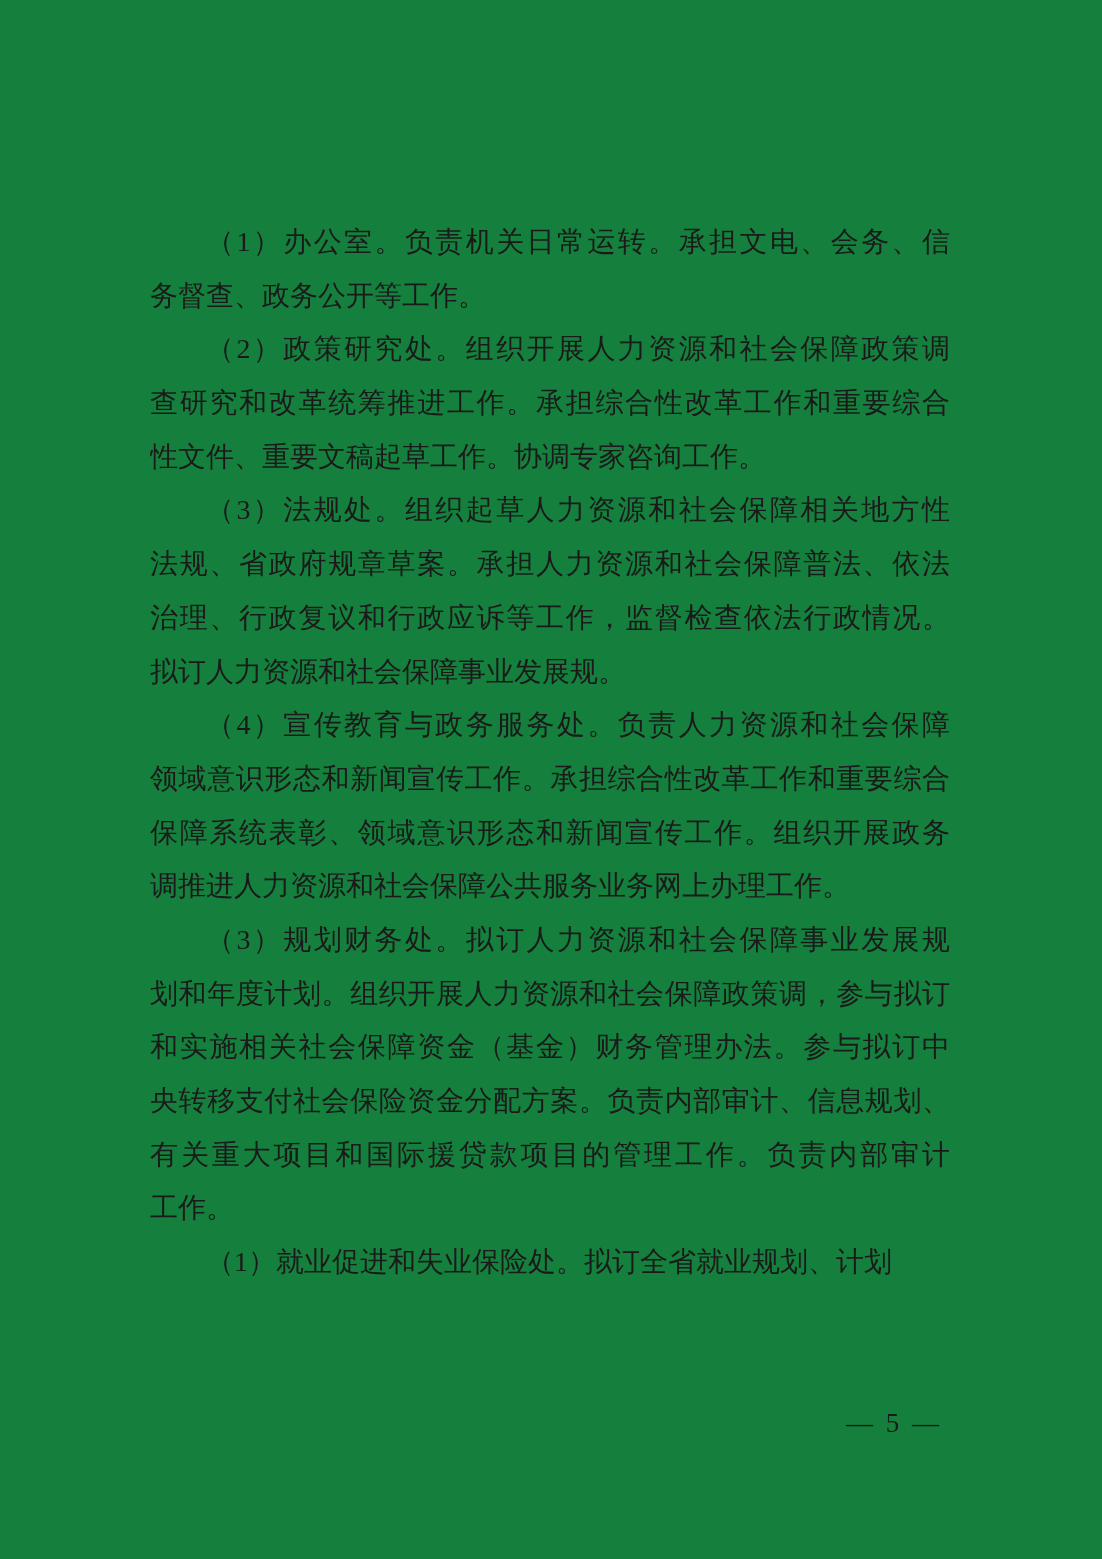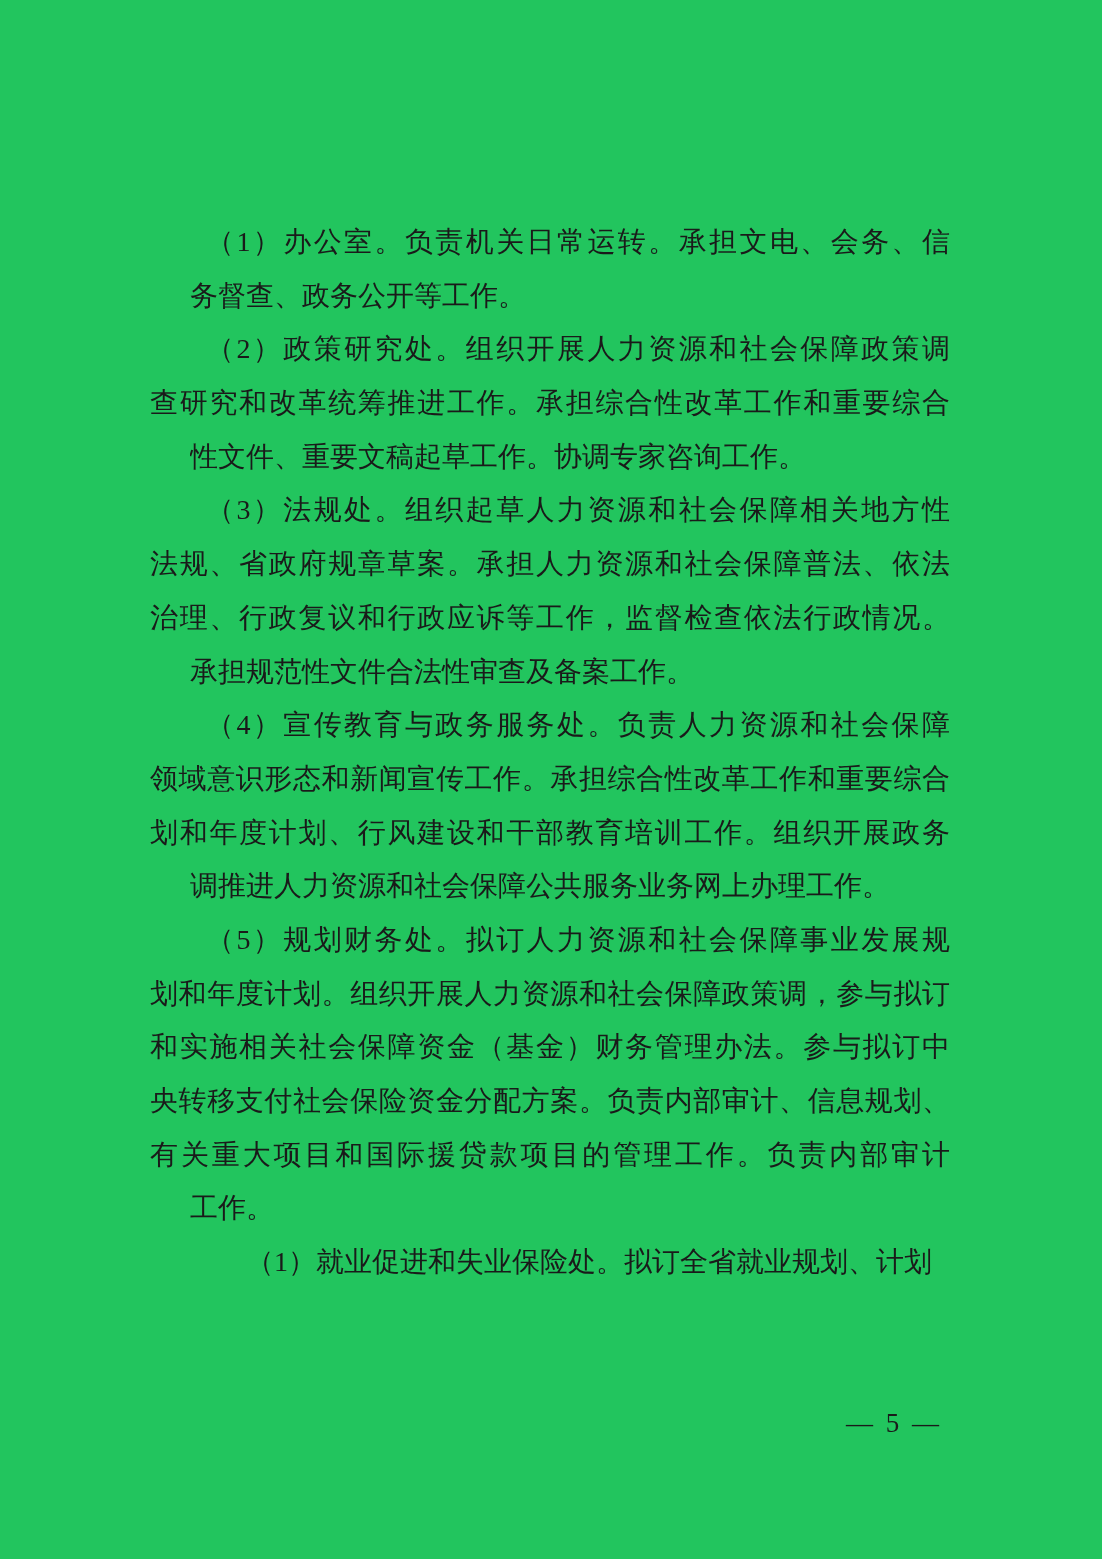--- a/index.html
+++ b/index.html
@@ -4,21 +4,21 @@
 <style>
   html, body {
     margin: 0;
     padding: 0;
     background: #ffffff;
   }
   .page {
     position: relative;
     width: 1102px;
     height: 1559px;
-    background: #22c55e;
+    background: #15803d;
     color: #1a1a1a;
     font-family: "Liberation Serif", "DejaVu Serif", serif;
     overflow: hidden;
   }
   .text-block {
     position: absolute;
     left: 150px;
     top: 215px;
     width: 800px;
     font-size: 28px;
@@ -35,21 +35,20 @@
     text-align-last: justify;
     word-break: break-all;
     overflow: hidden;
     white-space: nowrap;
   }
   .line.para-start {
     text-indent: 2em;
   }
   .line.para-end {
     text-align-last: left;
-    margin-left: 40px;
   }
   .page-number {
     position: absolute;
     top: 1403px;
     right: 160px;
     font-size: 27px;
     line-height: 40px;
     letter-spacing: 3px;
     color: #1a1a1a;
   }
@@ -68,32 +67,32 @@
     <p class="para">
       <span class="line para-start">（2）政策研究处。组织开展人力资源和社会保障政策调</span>
       <span class="line">查研究和改革统筹推进工作。承担综合性改革工作和重要综合</span>
       <span class="line para-end">性文件、重要文稿起草工作。协调专家咨询工作。</span>
     </p>
 
     <p class="para">
       <span class="line para-start">（3）法规处。组织起草人力资源和社会保障相关地方性</span>
       <span class="line">法规、省政府规章草案。承担人力资源和社会保障普法、依法</span>
       <span class="line">治理、行政复议和行政应诉等工作，监督检查依法行政情况。</span>
-      <span class="line para-end">承担规范性文件合法性审查及备案工作。</span>
+      <span class="line para-end">拟订人力资源和社会保障事业发展规。</span>
     </p>
 
     <p class="para">
       <span class="line para-start">（4）宣传教育与政务服务处。负责人力资源和社会保障</span>
       <span class="line">领域意识形态和新闻宣传工作。承担综合性改革工作和重要综合</span>
-      <span class="line">划和年度计划、行风建设和干部教育培训工作。组织开展政务</span>
+      <span class="line">保障系统表彰、领域意识形态和新闻宣传工作。组织开展政务</span>
       <span class="line para-end">调推进人力资源和社会保障公共服务业务网上办理工作。</span>
     </p>
 
     <p class="para">
-      <span class="line para-start">（5）规划财务处。拟订人力资源和社会保障事业发展规</span>
+      <span class="line para-start">（3）规划财务处。拟订人力资源和社会保障事业发展规</span>
       <span class="line">划和年度计划。组织开展人力资源和社会保障政策调，参与拟订</span>
       <span class="line">和实施相关社会保障资金（基金）财务管理办法。参与拟订中</span>
       <span class="line">央转移支付社会保险资金分配方案。负责内部审计、信息规划、</span>
       <span class="line">有关重大项目和国际援贷款项目的管理工作。负责内部审计</span>
       <span class="line para-end">工作。</span>
     </p>
 
     <p class="para">
       <span class="line para-start para-end">（1）就业促进和失业保险处。拟订全省就业规划、计划</span>
     </p>

